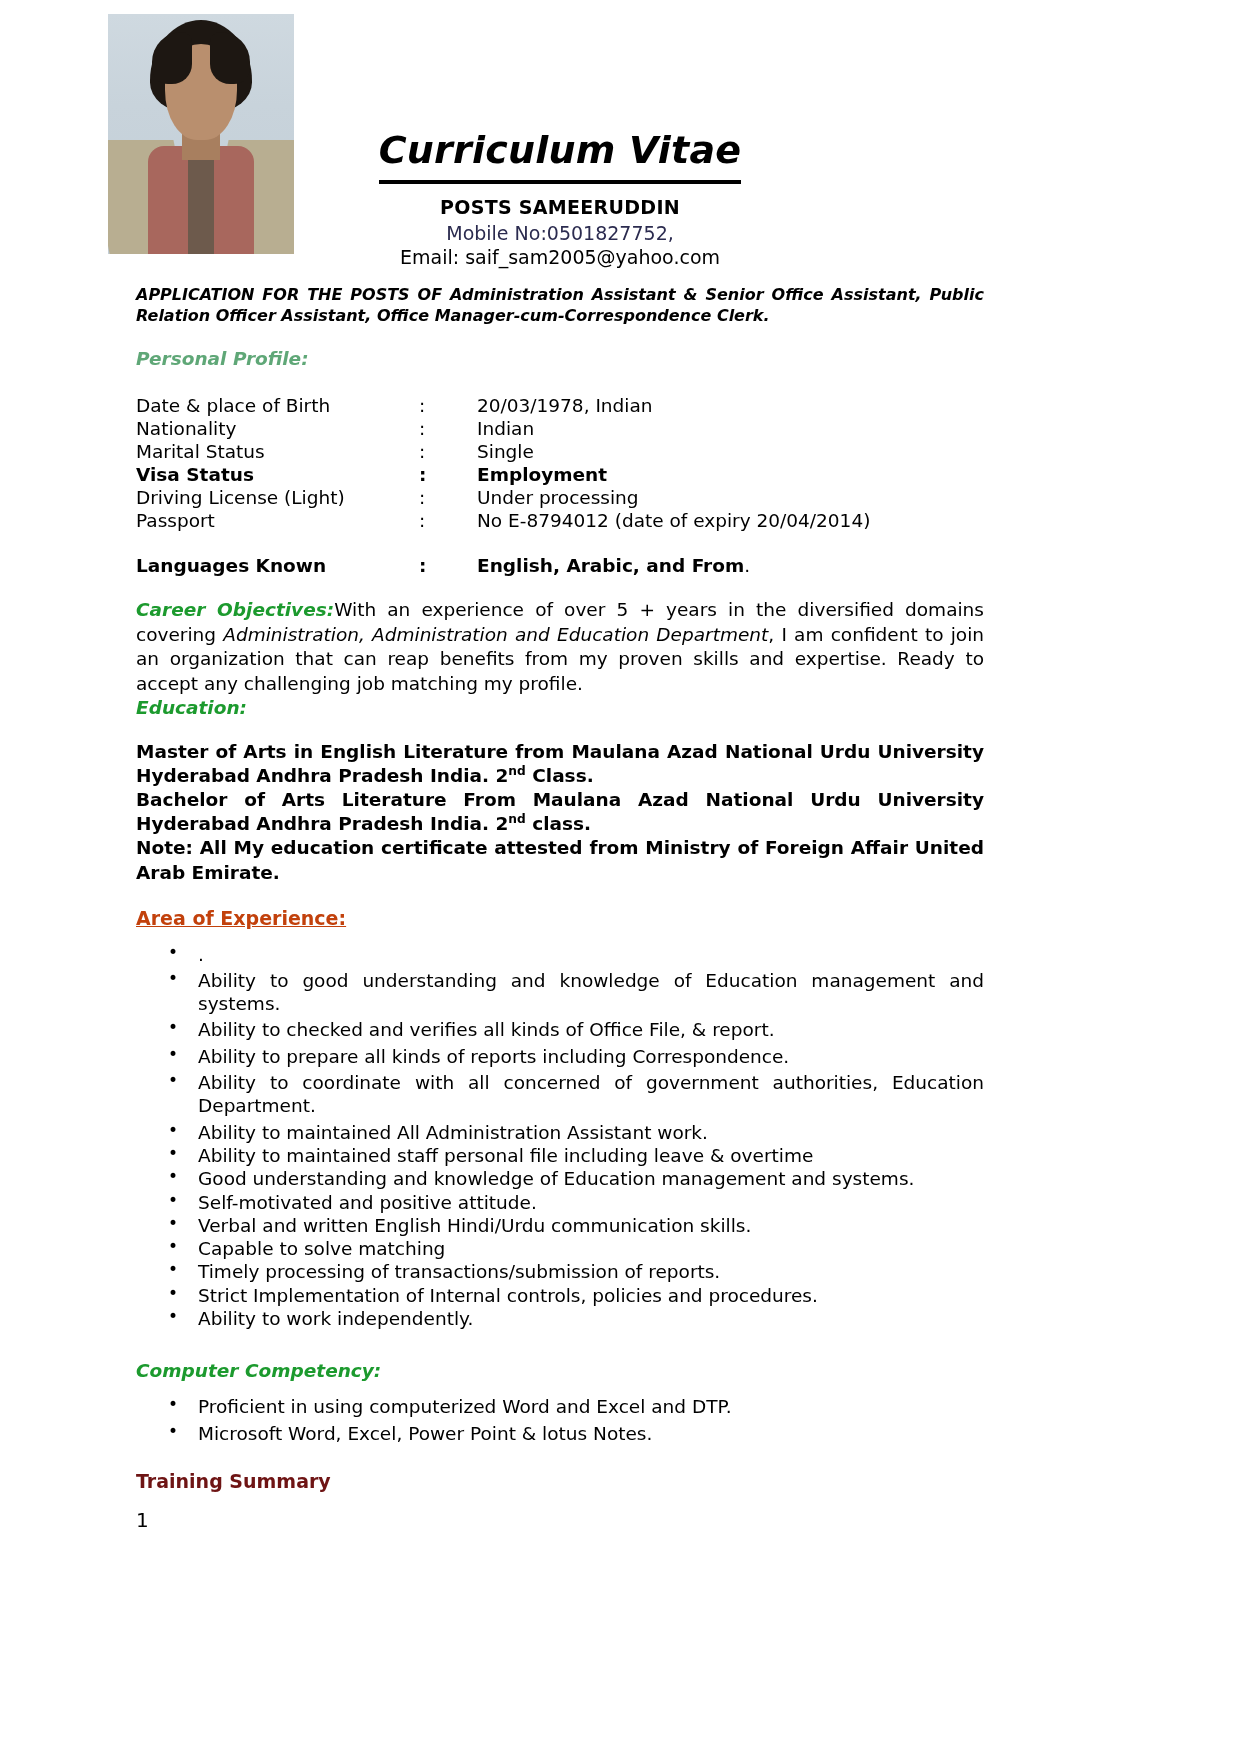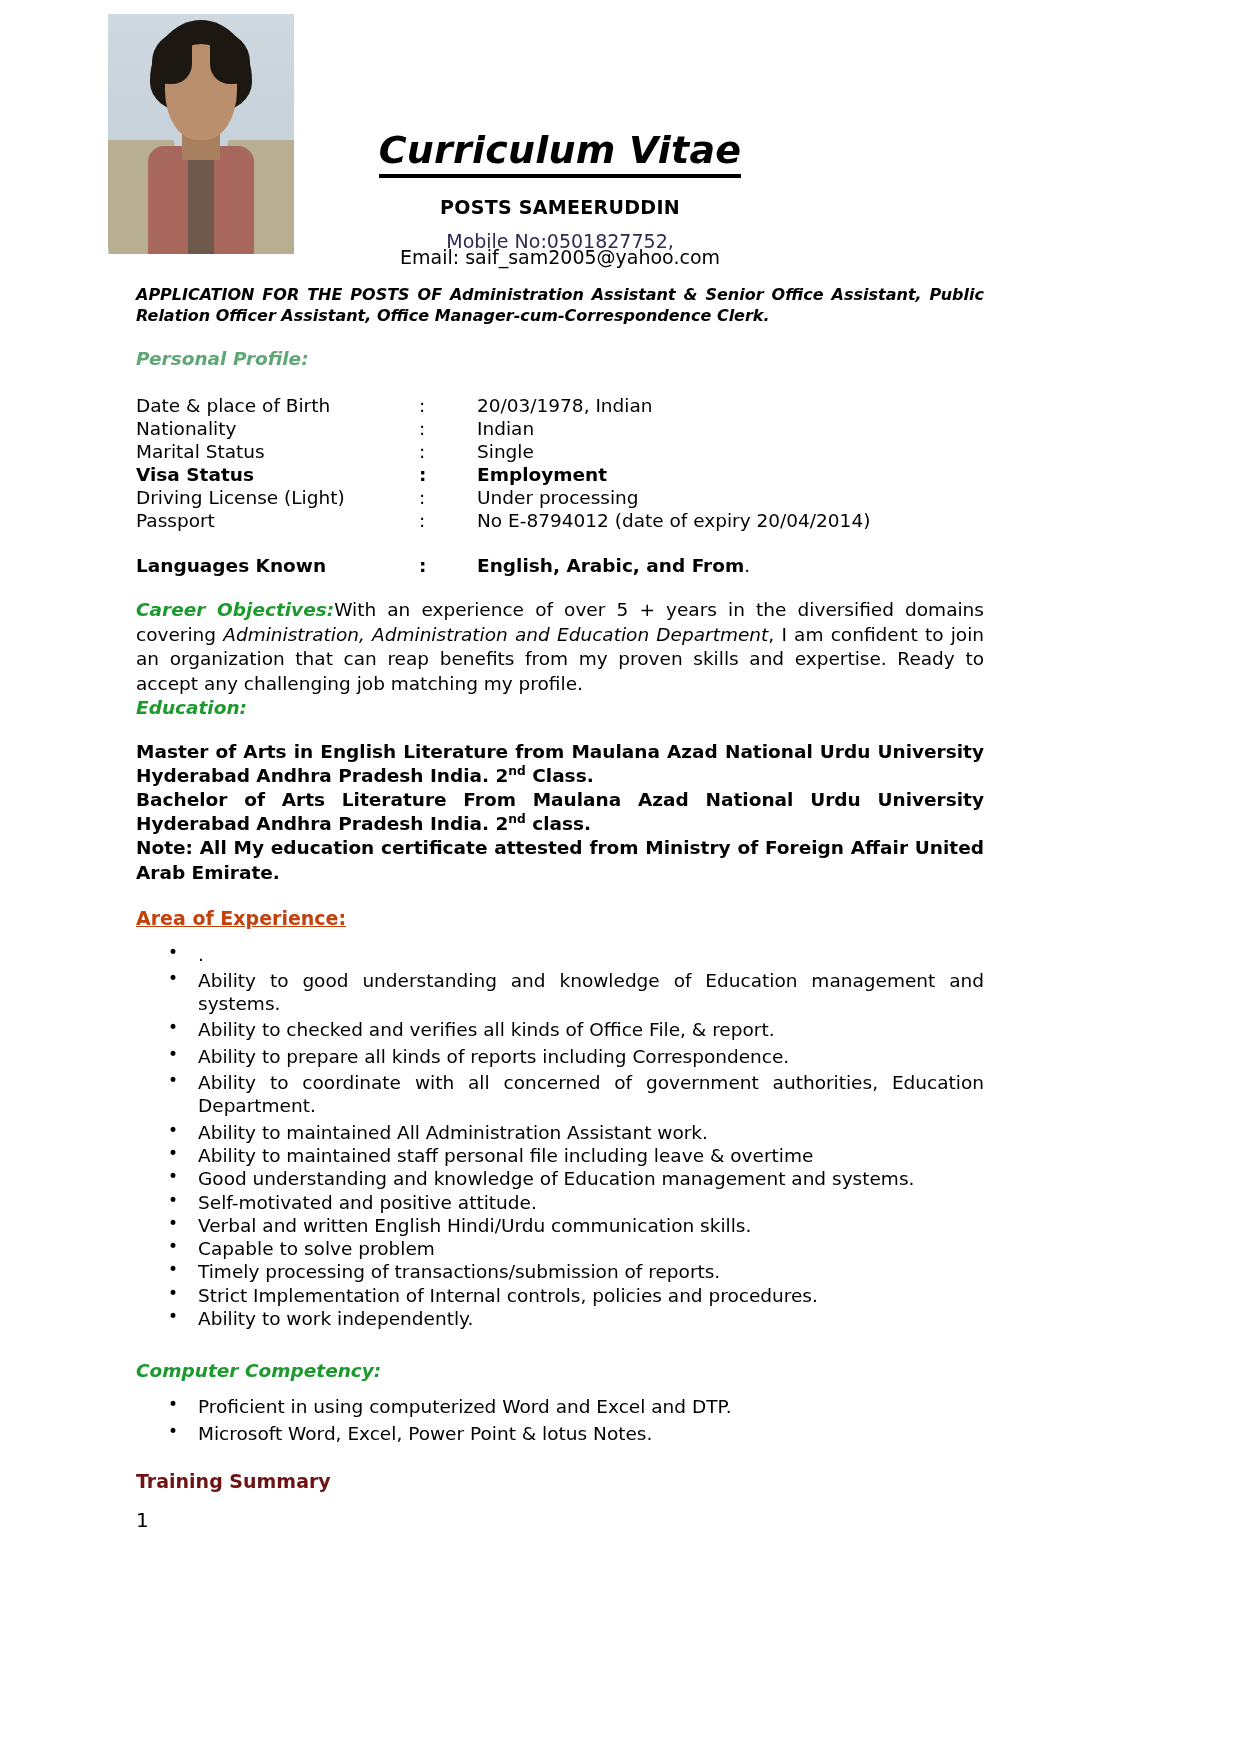--- a/index.html
+++ b/index.html
@@ -129,36 +129,36 @@
     top: 128px;
     width: 848px;
     text-align: center;
     font-size: 38px;
     font-weight: bold;
     font-style: italic;
     letter-spacing: 0.2px;
   }
   .cv-title span {
     border-bottom: 4px solid #000;
-    padding-bottom: 2px;
+    padding-bottom: 8px;
   }
   .person-name {
     position: absolute;
     left: 0;
     top: 196px;
     width: 848px;
     text-align: center;
     font-size: 19px;
     font-weight: bold;
     letter-spacing: 0.3px;
   }
   .mobile-line {
     position: absolute;
     left: 0;
-    top: 230px;
+    top: 222px;
     width: 848px;
     text-align: center;
     font-size: 19px;
     color: #2b2b4f;
   }
   .email-line {
     position: absolute;
     left: 0;
     top: 246px;
     width: 848px;
@@ -368,21 +368,21 @@
       <li>Ability to prepare all kinds of reports including Correspondence.</li>
       <li>Ability to coordinate with all concerned of government authorities, Education Department.</li>
     </ul>
 
     <ul class="blist tight">
       <li>Ability to maintained All Administration Assistant work.</li>
       <li>Ability to maintained staff personal file including leave &amp; overtime</li>
       <li>Good understanding and knowledge of Education management and systems.</li>
       <li>Self-motivated and positive attitude.</li>
       <li>Verbal and written English Hindi/Urdu communication skills.</li>
-      <li>Capable to solve problem</li>
+      <li>Capable to solve matching</li>
       <li>Timely processing of transactions/submission of reports.</li>
       <li>Strict Implementation of Internal controls, policies and procedures.</li>
       <li>Ability to work independently.</li>
     </ul>
 
     <div class="gap-lg"></div>
 
     <div class="sect-head green">Computer Competency:</div>
 
     <div class="gap-sm"></div>

